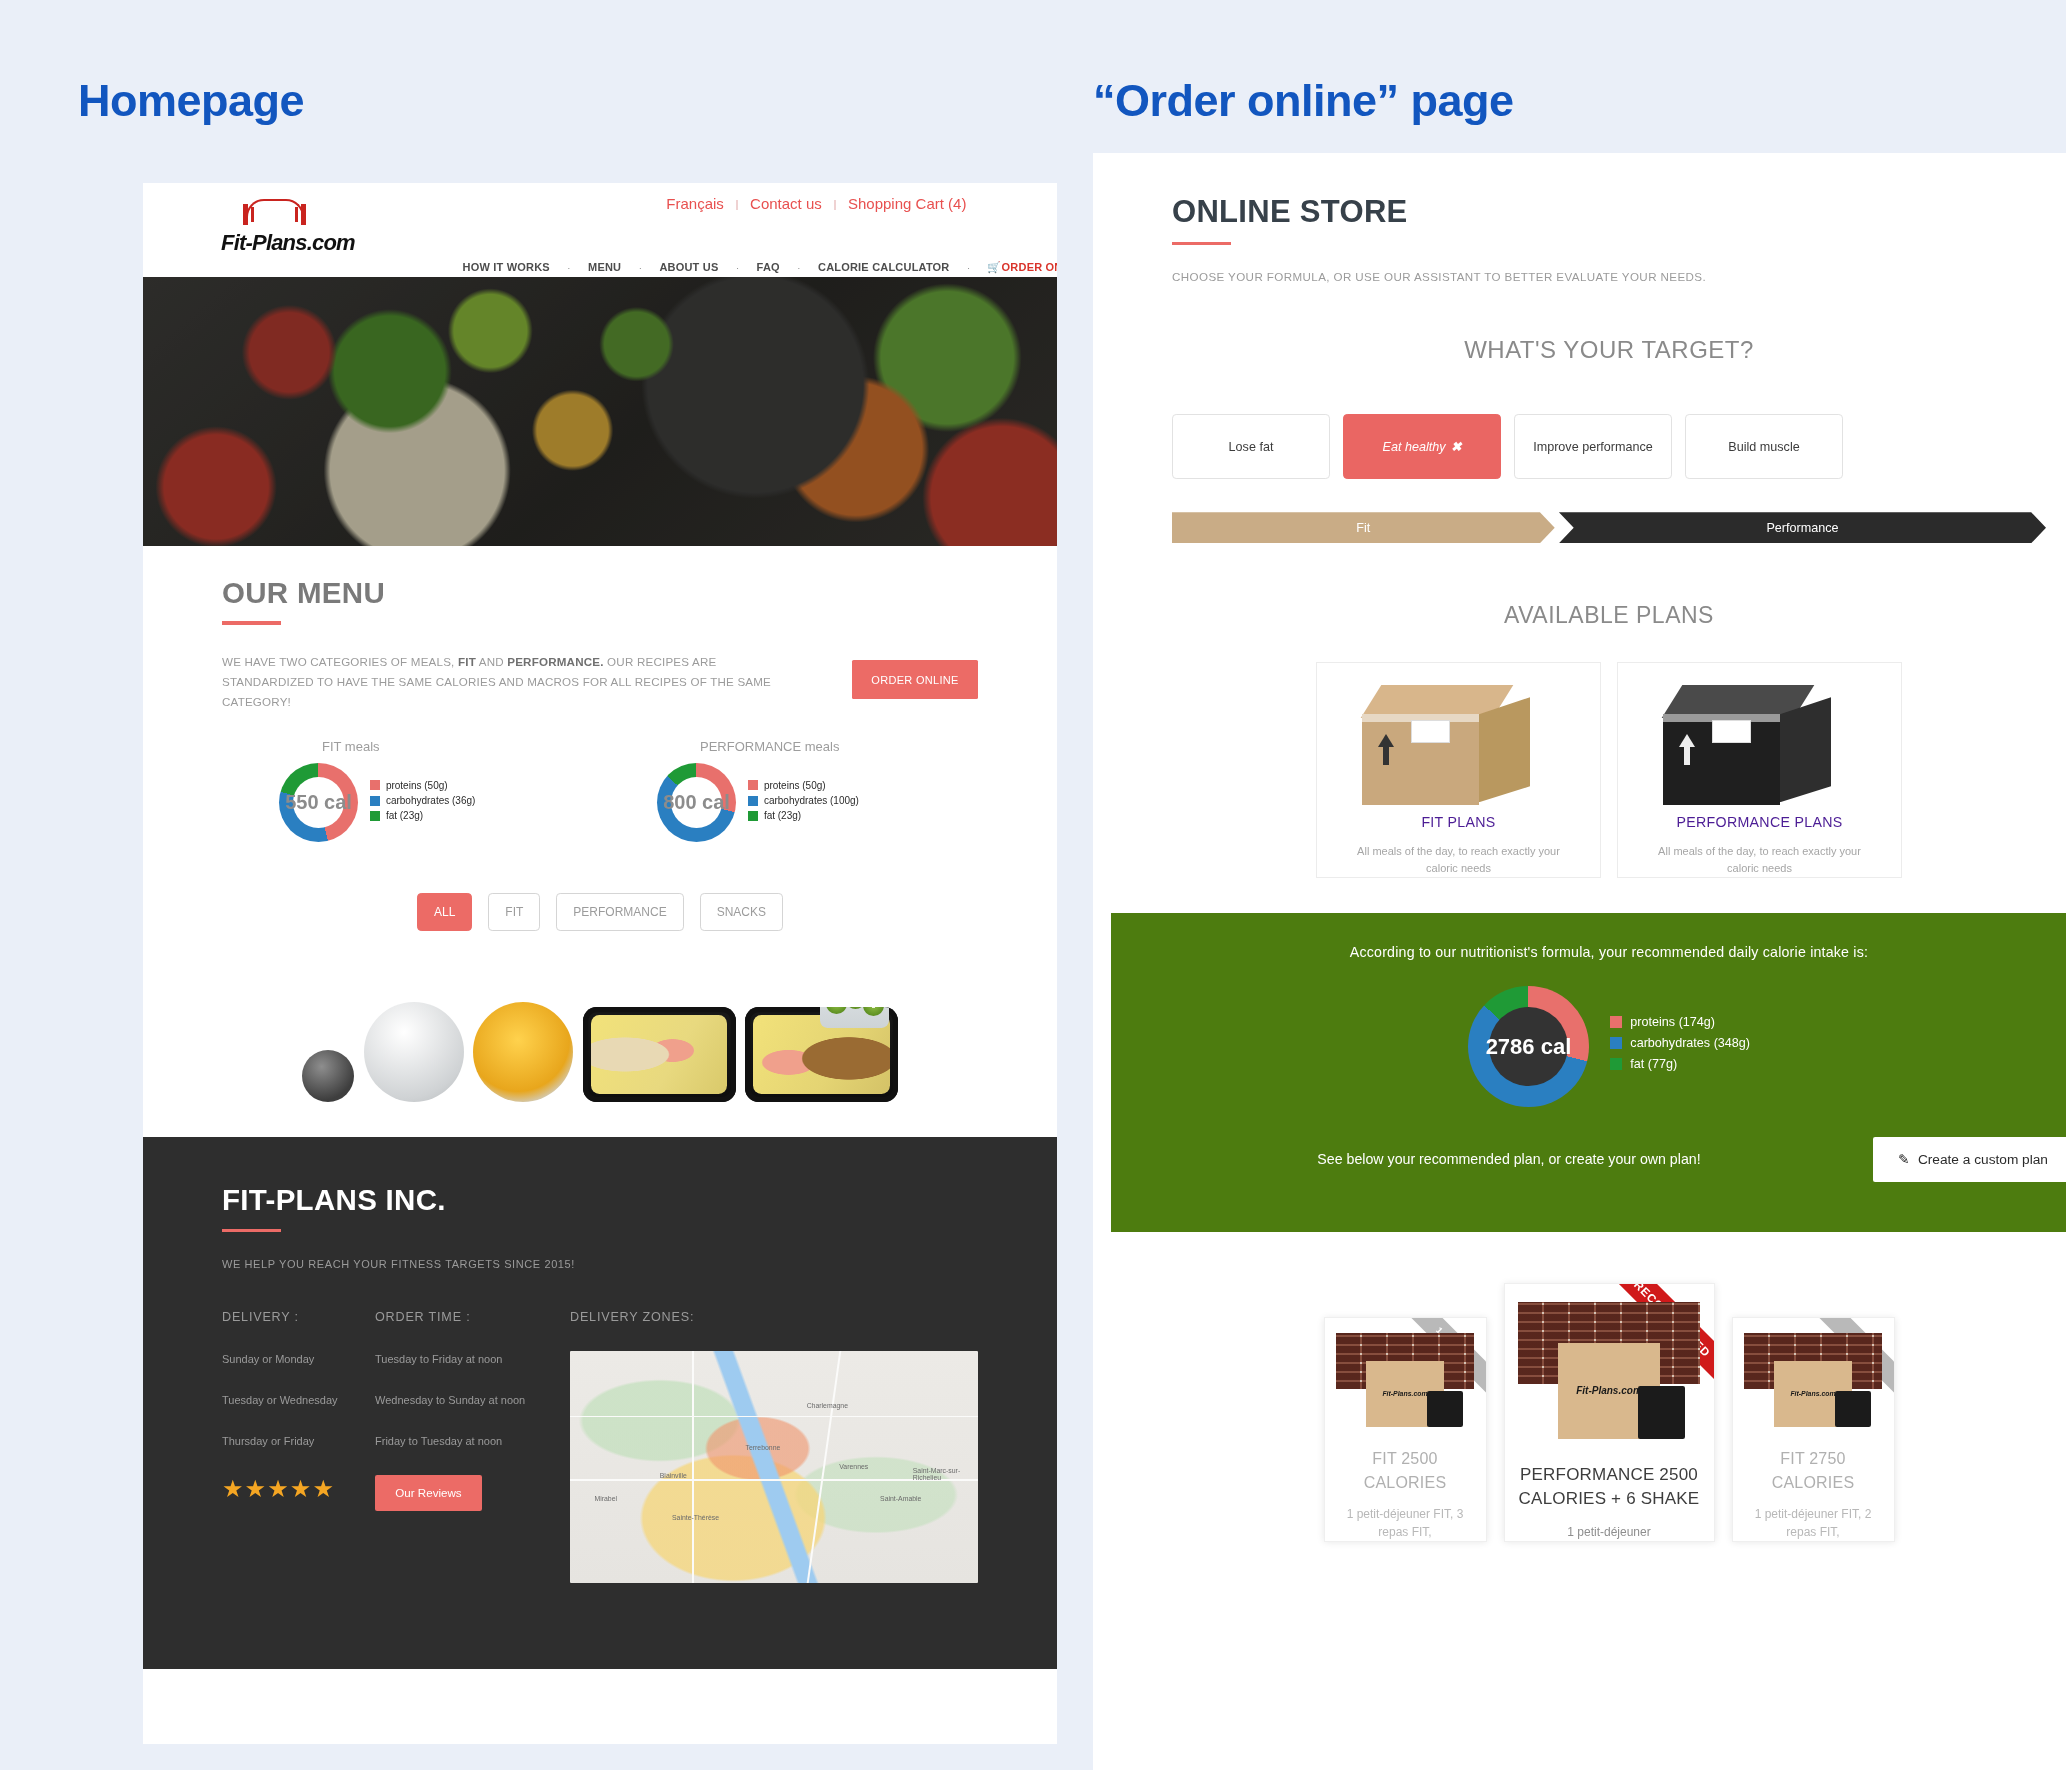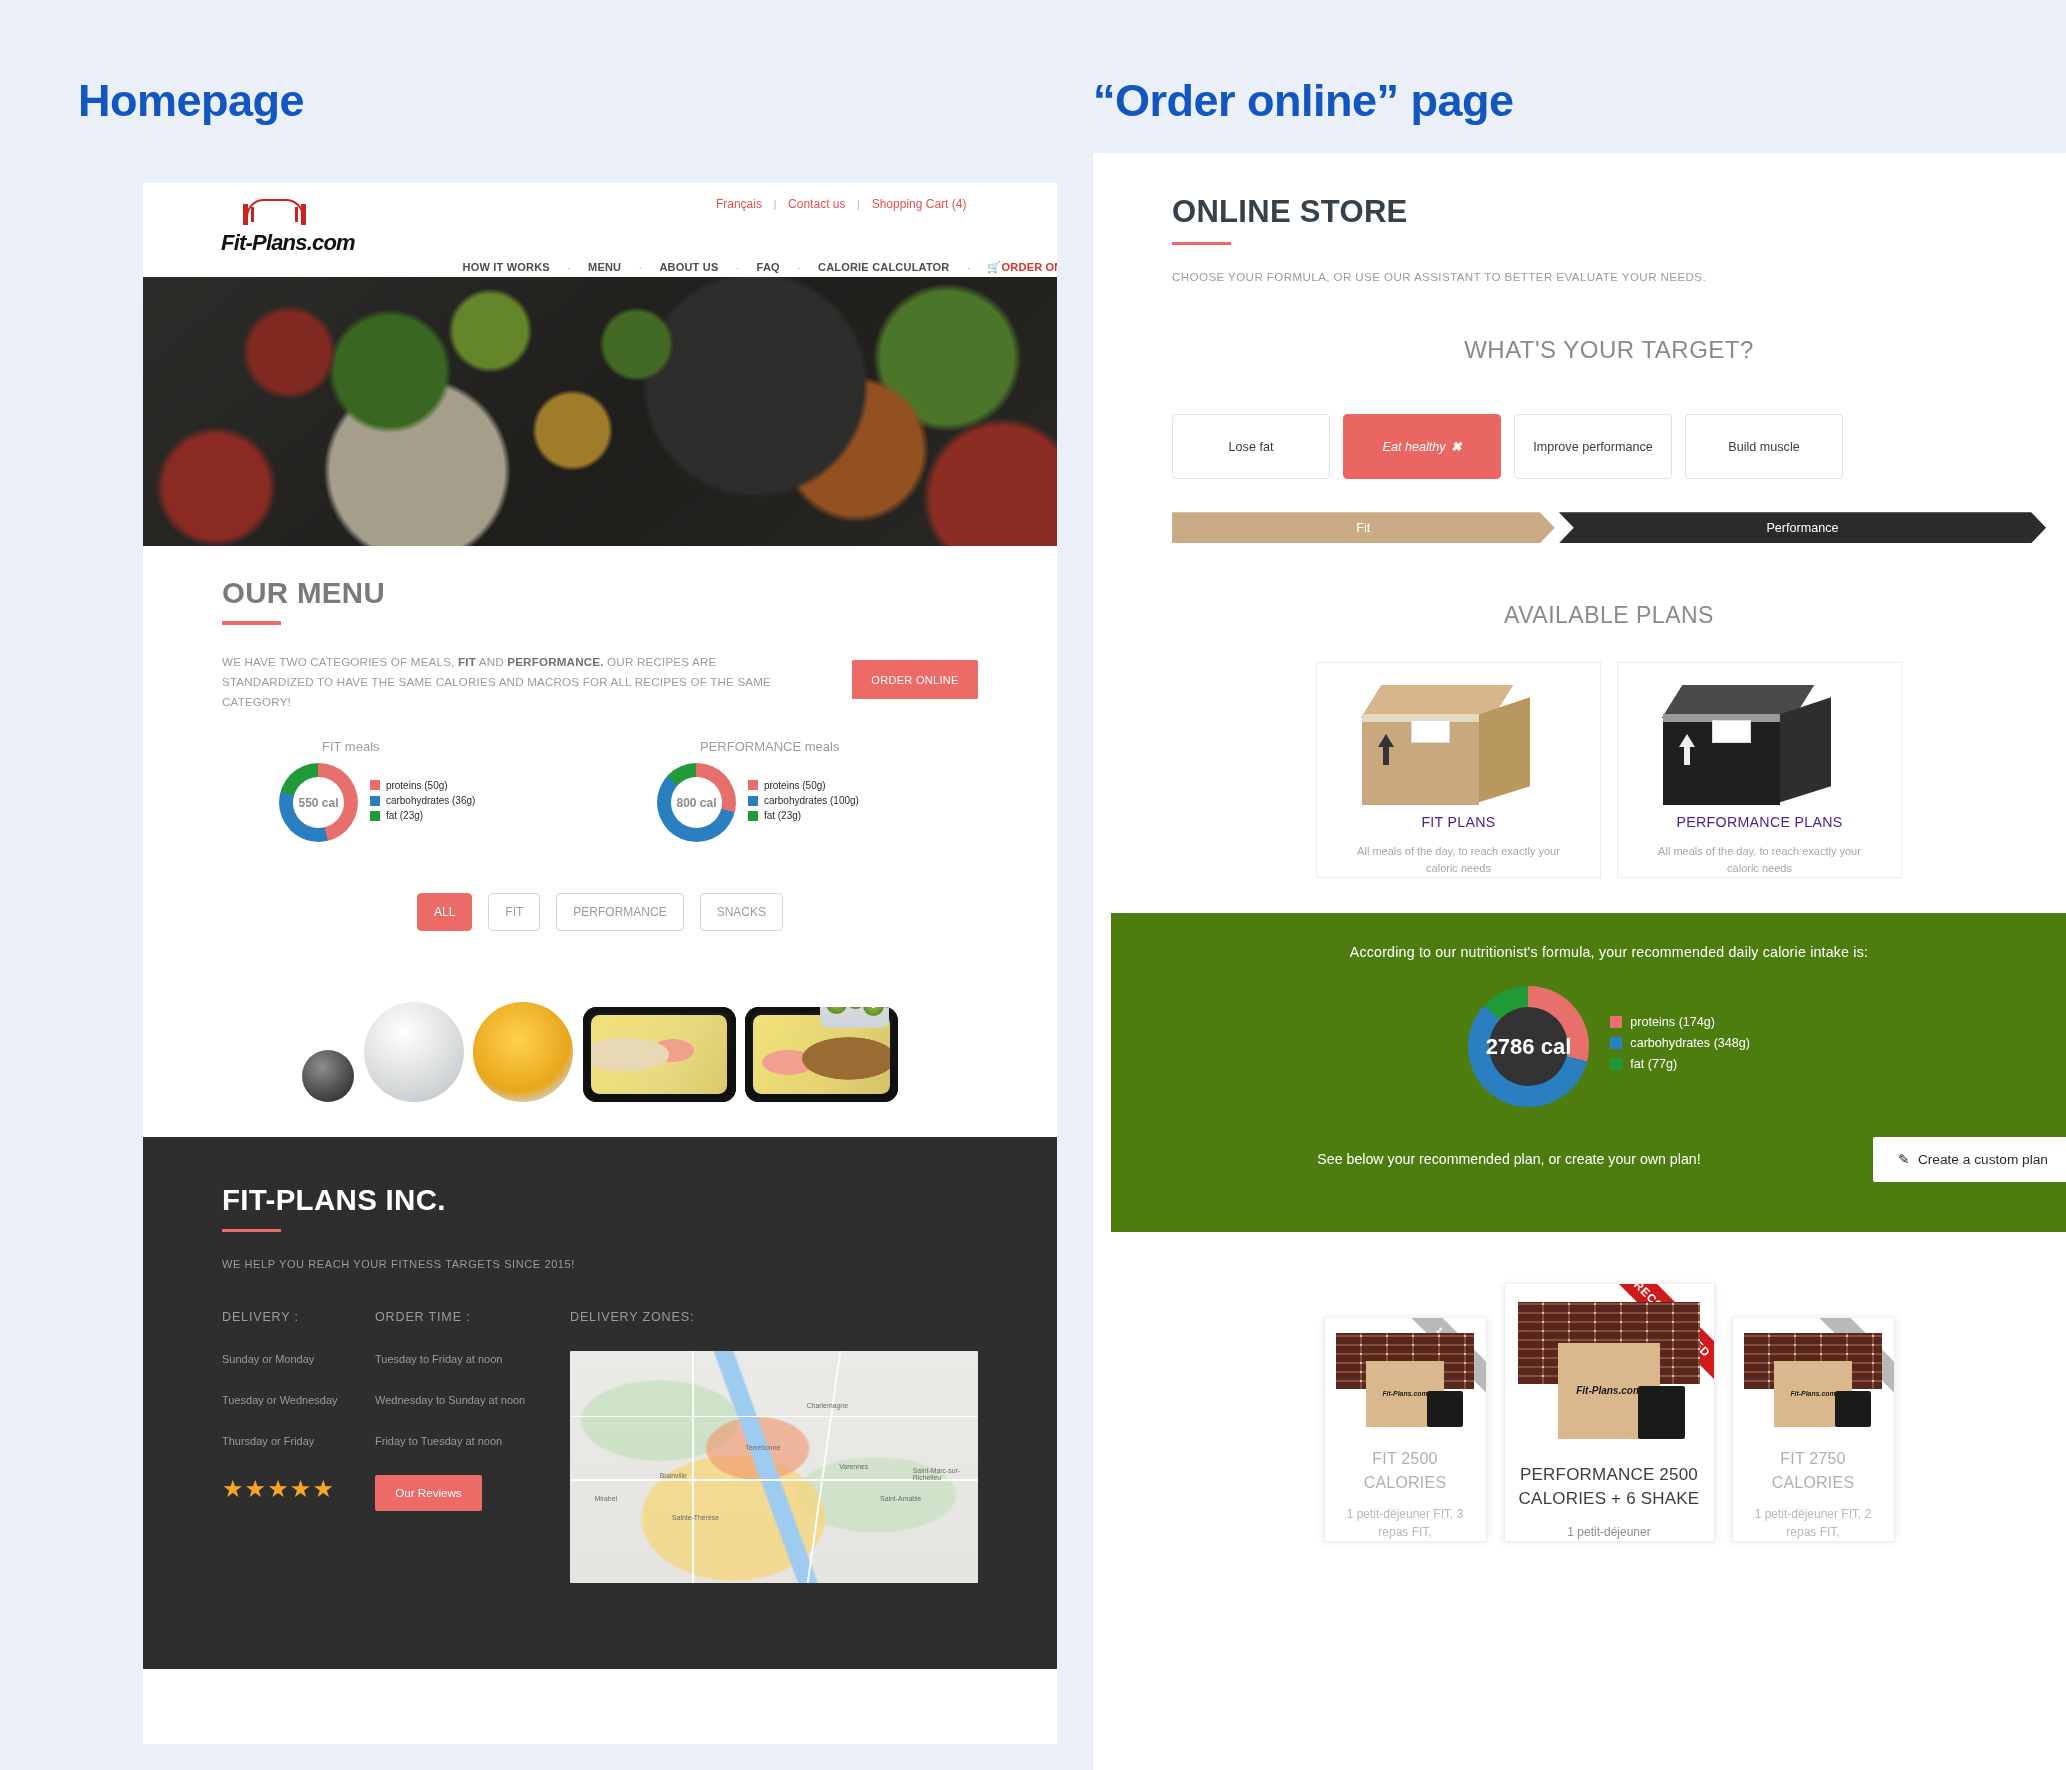--- a/index.html
+++ b/index.html
@@ -36,21 +36,21 @@
   .util-bar {
     height: 41px;
     display: flex;
     justify-content: flex-end;
     align-items: center;
     padding-right: 79px;
     gap: 0px;
   }
   .util-link {
     color: #e8504f;
-    font-size: 12px;
+    font-size: 15px;
     padding: 0 11.6px;
     white-space: nowrap;
     cursor: pointer;
   }
   .util-sep { color: #e0a8a8; font-size: 11.6px; }
 
   
   .brandrow {
     position: relative;
     height: 53px;
@@ -200,21 +200,21 @@
   .chart-block { width: 50%; padding-left: 57px; }
   .chart-cap { font-size: 13px; color: #9d9d9d; margin-left: 43px; }
   .chart-flex { display: flex; align-items: center; margin-top: 9.5px; }
   .donut { position: relative; border-radius: 50%; }
   .donut .hole {
     position: absolute; border-radius: 50%;
     background: #fff;
     display: flex; align-items: center; justify-content: center;
   }
   .donut .cal {
-    font-size: 12px; font-weight: bold; color: #8c8c8c;
+    font-size: 20px; font-weight: bold; color: #8c8c8c;
     white-space: nowrap;
   }
   .legend { margin-left: 11.6px; }
   .legend-item {
     display: flex; align-items: center;
     margin-bottom: 4.2px;
     font-size: 10px; color: #2b2b2b;
   }
   .swatch { width: 10px; height: 10px; margin-right: 6.3px; flex: none; }
 

